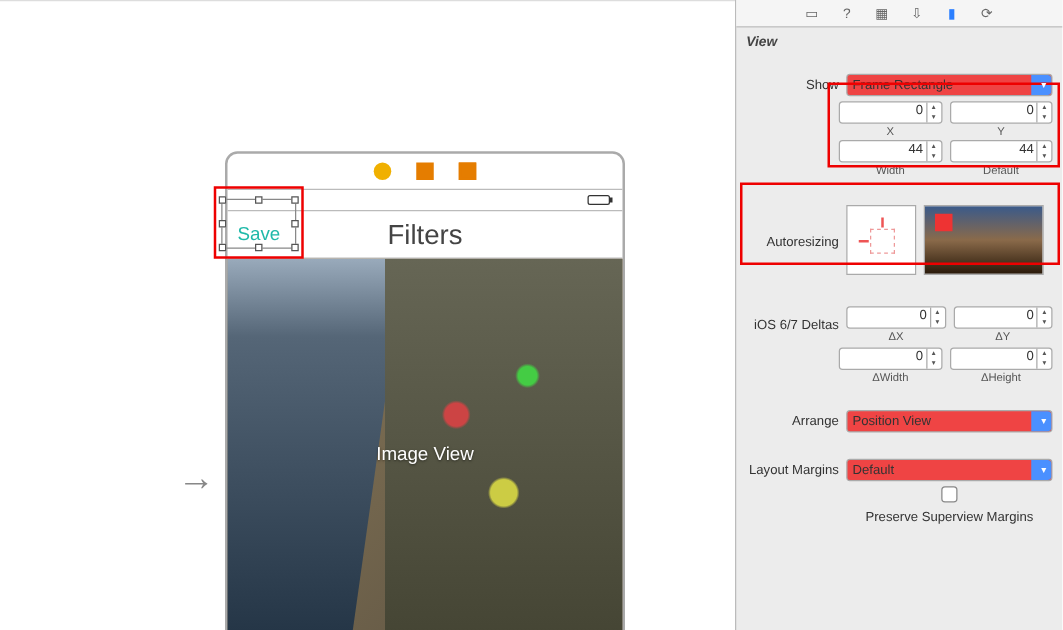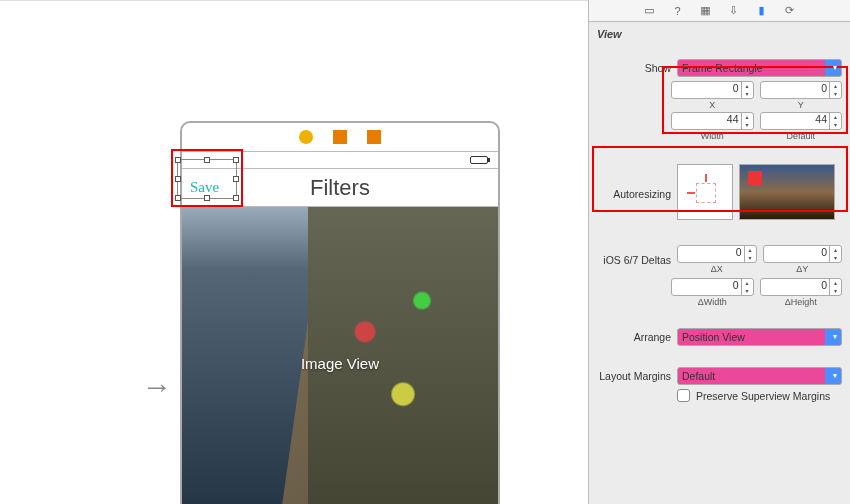--- a/index.html
+++ b/index.html
@@ -7,60 +7,60 @@
   .canvas { position: absolute; left: 0; top: 0; width: 588px; height: 504px; background: #fff; border-top: 1px solid #ddd;}
   .phone { position: absolute; left: 180px; top: 120px; width: 320px; height: 400px; border: 2px solid #aaa; border-radius: 10px 10px 0 0; background: #fff; }
   .statusrow { height: 28px; display: flex; align-items: center; justify-content: center; gap: 20px; }
   .circle { width: 14px; height: 14px; border-radius: 50%; background: #f0b000; }
   .cube { width: 14px; height: 14px; background: #e57d00; }
   .sq { width: 14px; height: 14px; background: #e57d00; border: 2px solid #e57d00; }
   .sysbar { height: 18px; border-top: 1px solid #bbb; border-bottom: 1px solid #bbb; display:flex; align-items:center; justify-content:flex-end; padding:0 10px;}
   .battery { width:18px; height:8px; border:1px solid #333; border-radius:2px; position:relative;}
   .battery::after { content:""; position:absolute; right:-3px; top:1px; width:2px; height:4px; background:#333;}
   .navbar { height: 38px; display:flex; align-items:center; justify-content:center; border-bottom:1px solid #bbb; position:relative; font-size:22px; color:#444; font-weight:300;}
-  .save { position:absolute; left:8px; color:#1fb9a9; font-size:15px;font-family:Liberation Serif, serif; }
+  .save { position:absolute; left:8px; color:#1fb9a9; font-size:15px; }
   .imageview { position:relative; height: calc(100% - 84px); background: linear-gradient(135deg,#8a7a5a,#5a5040); display:flex; align-items:center; justify-content:center; overflow:hidden;}
   .imageview-label { color:#fff; font-size:15px; font-weight:500; text-shadow:0 1px 2px rgba(0,0,0,.5); }
   .graffiti { position:absolute; inset:0; }
   .graffiti::before, .graffiti::after { content:""; position:absolute; }
   .graffiti::before { left:0; top:0; width:45%; height:100%; background:linear-gradient(180deg,#9ab 0%,#567 20%,#234 100%); transform:skewX(-8deg); transform-origin:top left;}
   .graffiti::after { right:0; top:0; width:60%; height:100%; background: radial-gradient(circle at 30% 40%, #c44 4%, transparent 5%), radial-gradient(circle at 60% 30%, #4c4 3%, transparent 4%), radial-gradient(circle at 50% 60%, #cc4 5%, transparent 6%), linear-gradient(180deg,#665 0%,#443 100%); }
   .sel-box { position:absolute; left:171px; top:148px; width:72px; height:58px; border:2px solid #e00; }
   .handles { position:absolute; left:177px; top:158px; width:60px; height:40px; border:1px solid #888;}
   .h { position:absolute; width:6px; height:6px; background:#fff; border:1px solid #555;}
   .arrow { position:absolute; left:142px; top:365px; font-size:30px; color:#888;}
 
   .inspector { position:absolute; right:0; top:0; width:262px; height:504px; background:#ececec; border-left:1px solid #bbb; font-size:11px; color:#333;}
   .tabbar { height:22px; display:flex; align-items:center; justify-content:center; gap:14px; border-bottom:1px solid #bbb; background:#f5f5f5;}
   .tabicon { width:14px; height:14px; display:flex; align-items:center; justify-content:center; color:#666;}
   .tabicon.active { color:#2b7fff; }
   .section-title { font-size:11px; font-weight:600; padding:6px 8px 4px; color:#444;font-style:italic;}
   .row { display:flex; align-items:center; padding:2px 8px; gap:6px;margin-top:13px;}
   .lbl { width:74px; text-align:right; font-size:10.5px; color:#333;}
-  .select { flex:1; height:18px; background:#ec4899; border:1px solid #aaa; border-radius:3px; font-size:10.5px; padding:0 4px; display:flex; align-items:center; position:relative;}
+  .select { flex:1; height:18px; background:#ef4444; border:1px solid #aaa; border-radius:3px; font-size:10.5px; padding:0 4px; display:flex; align-items:center; position:relative;}
   .select::after { content:""; position:absolute; right:0; top:0; width:16px; height:100%; background:#4a90ff; border-radius:0 3px 3px 0;}
   .select-arrow { position:absolute; right:4px; top:3px; color:#fff; font-size:8px; z-index:1;}
   .numgrid { display:flex; gap:6px; padding:2px 8px 0 82px;}
   .numcell { flex:1; }
   .numfield { width:100%; height:18px; background:#fff; border:1px solid #aaa; border-radius:3px; text-align:right; padding:0 14px 0 2px; font-size:10.5px; position:relative;}
   .stepper { position:absolute; right:0; top:0; width:12px; height:100%; border-left:1px solid #aaa; display:flex; flex-direction:column;}
   .stepper div { flex:1; font-size:6px; text-align:center; line-height:8px; color:#555;}
   .sublbl { text-align:center; font-size:9px; color:#555; padding-top:1px;}
   .highlight { position:absolute; border:2px solid #e00; pointer-events:none;}
   .hl-frame { right:2px; top:66px; width:186px; height:68px;}
   .hl-auto { right:2px; top:146px; width:256px; height:66px;}
   .autobox { width:56px; height:56px; background:#fff; border:1px solid #aaa; position:relative;}
   .autobox .inner { position:absolute; left:18px; top:18px; width:20px; height:20px; border:1px dashed #e99;}
   .autobox .inner::before, .autobox .inner::after { content:""; position:absolute; background:#e55;}
   .autobox .inner::before { left:-10px; top:8px; width:8px; height:2px;}
   .autobox .inner::after { left:8px; top:-10px; width:2px; height:8px;}
   .preview { width:96px; height:56px; background:linear-gradient(180deg,#3a5a8a 0%, #8a6a4a 50%, #2a1a0a 100%); border:1px solid #aaa; position:relative;}
   .preview .red { position:absolute; left:8px; top:6px; width:14px; height:14px; background:#e33;}
   .checkbox { width:13px; height:13px; border:1px solid #888; border-radius:3px; background:#fff;}
-  .checkrow { display:flex; align-items:center; gap:6px; padding:2px 8px 2px 88px; font-size:10.5px;}
+  .checkrow { display:flex; align-items:center; gap:6px; padding:2px 8px 2px 88px; font-size:10.5px;flex-direction:column;}
 </style>
 </head>
 <body>
 
 <div class="canvas">
   <div class="phone">
     <div class="statusrow">
       <div class="circle"></div>
       <div class="cube"></div>
       <div class="sq"></div>

